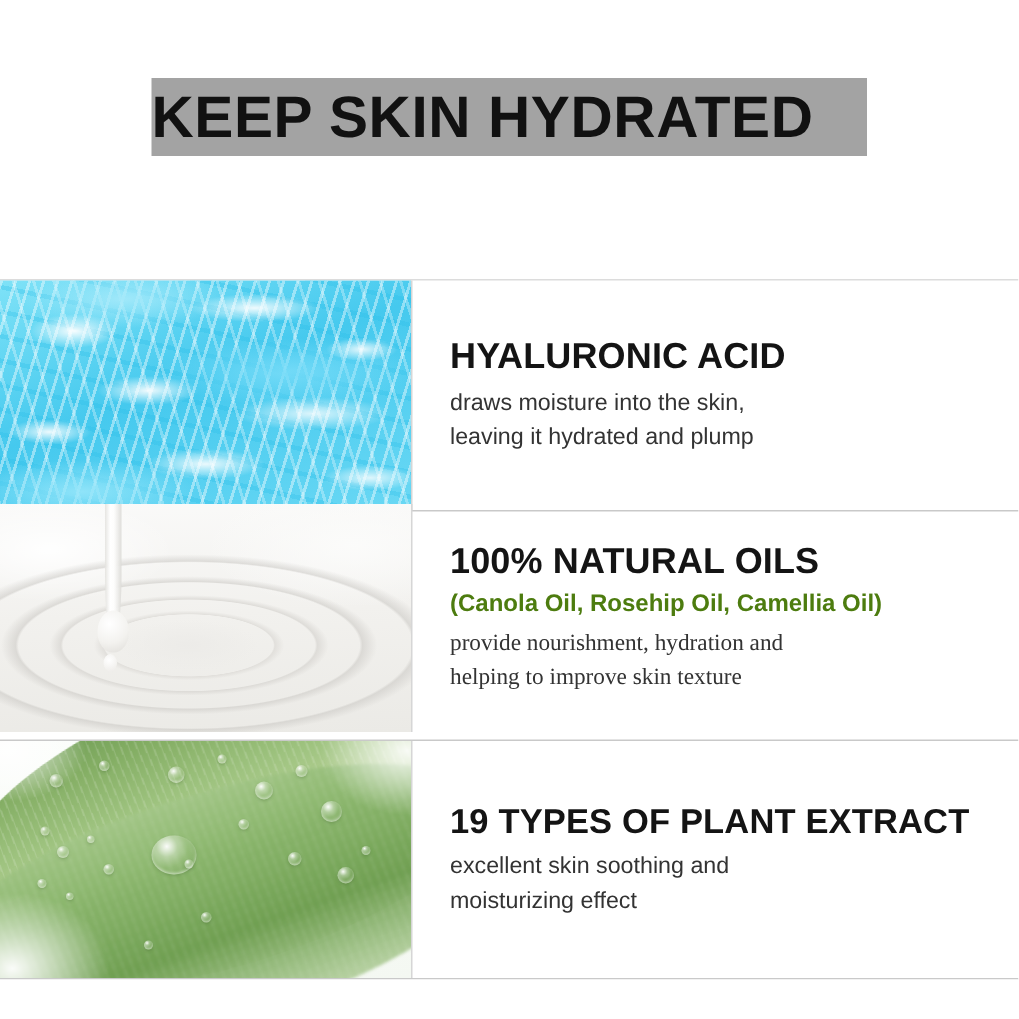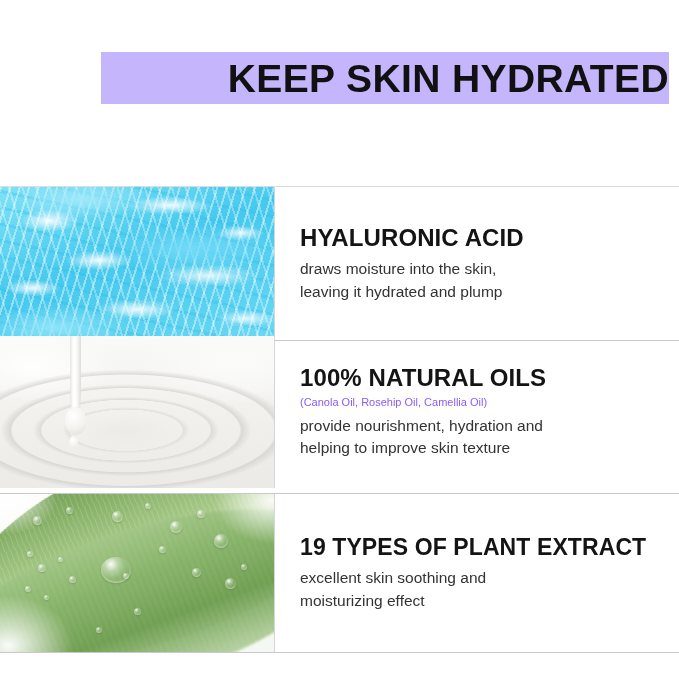--- a/index.html
+++ b/index.html
@@ -24,26 +24,26 @@
     top: 0; left: 0;
     width: 679px;
     height: 186px;
     background: #ffffff;
   }
 
   .title-bar {
     position: absolute;
     left: 101px;
     top: 52px;
-    width: 568px;
+    width: 477px;
     height: 52px;
-    background: #c4b5fd;
+    background: #a3a3a3;
     display: flex;
     align-items: center;
-    justify-content: flex-end;
+    justify-content: flex-start;
   }
 
   .title-text {
     font-family: "Liberation Sans", sans-serif;
     font-weight: bold;
     font-size: 39px;
     letter-spacing: 0.4px;
     color: #111111;
     line-height: 1;
     white-space: nowrap;
@@ -123,38 +123,38 @@
     font-size: 24px;
     letter-spacing: 0.1px;
     color: #141414;
     line-height: 1.15;
     white-space: nowrap;
   }
   .heading.r3 { font-size: 23px; }
 
   .sub-paren {
     font-family: "Liberation Sans", sans-serif;
-    font-weight: 400;
-    font-size: 11px;
-    color: #8b5cf6;
+    font-weight: 700;
+    font-size: 16px;
+    color: #4d7c0f;
     line-height: 1.35;
     margin-top: 3px;
     white-space: nowrap;
   }
 
   .body-text {
     font-family: "Liberation Sans", sans-serif;
     font-weight: 400;
     font-size: 15.5px;
     color: #333333;
     line-height: 1.45;
     margin-top: 7px;
     white-space: pre-line;
   }
-  .body-text.tight { margin-top: 5px; }
+  .body-text.tight { margin-top: 5px; font-family: Liberation Serif, serif; }
 
   
   
   .art-water {
     position: absolute; inset: 0;
     background-color: #5fd3f2;
     background-image:
       radial-gradient(ellipse 42px 16px at 18% 22%, rgba(255,255,255,.95) 0%, rgba(255,255,255,0) 70%),
       radial-gradient(ellipse 60px 13px at 62% 12%, rgba(255,255,255,.9) 0%, rgba(255,255,255,0) 72%),
       radial-gradient(ellipse 34px 11px at 88% 30%, rgba(255,255,255,.85) 0%, rgba(255,255,255,0) 70%),

